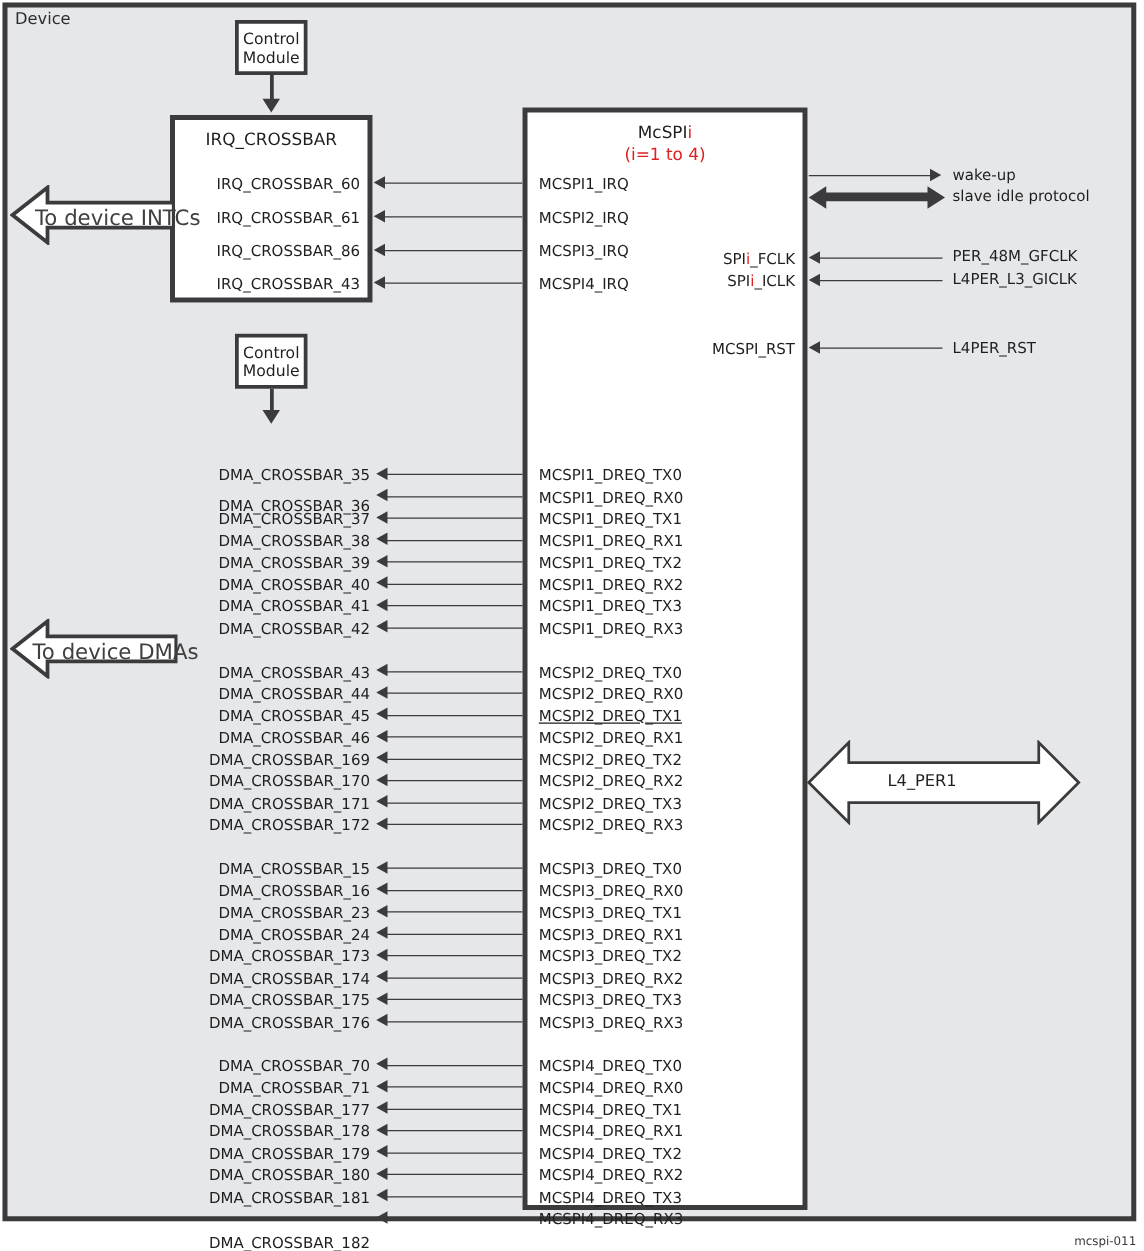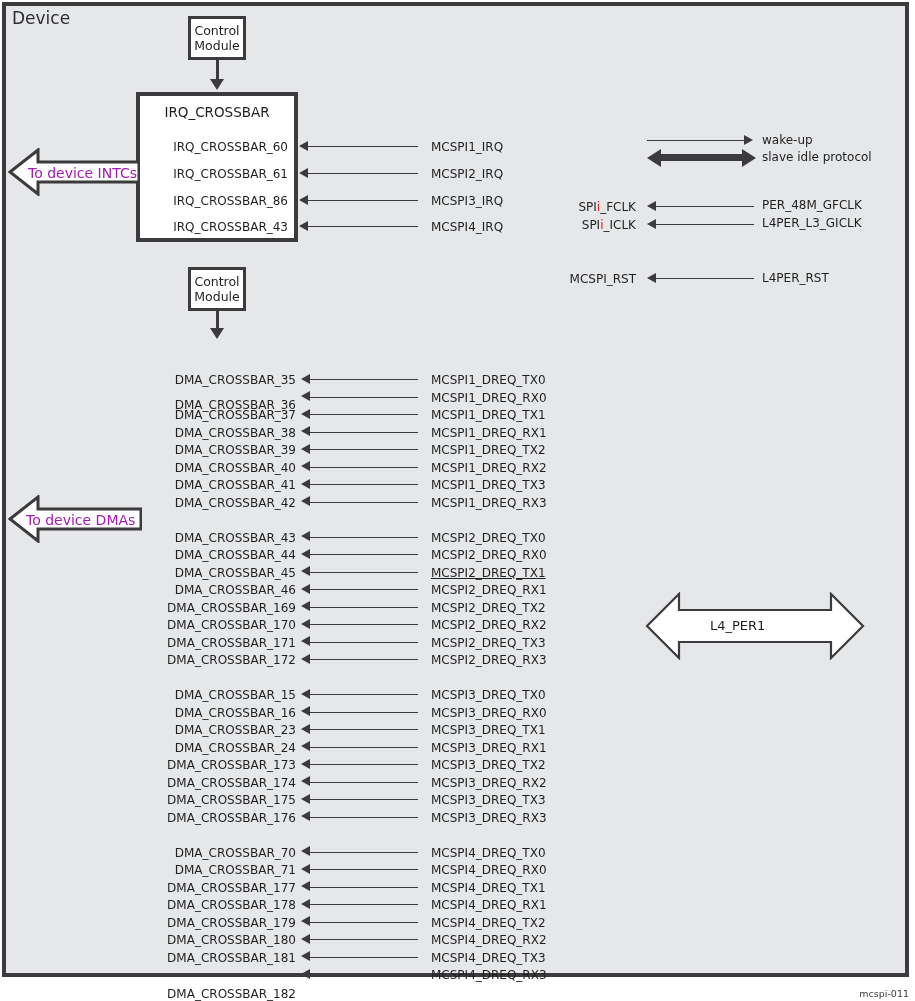--- a/index.html
+++ b/index.html
@@ -23,21 +23,21 @@
     width: 907px;
     height: 975px;
     background: #e6e7e8;
     border: 4px solid #3b3b3d;
     box-sizing: border-box;
   }
   .device-label {
     position: absolute;
     left: 12px;
     top: 8px;
-    font-size: 17px;
+    font-size: 13px;
     color: #2e2e30;
     white-space: nowrap;
   }
   
   .block {
     position: absolute;
     background: #ffffff;
     border: 4px solid #3b3b3d;
     box-sizing: border-box;
   }
@@ -141,22 +141,22 @@
     border-left: 14px solid #3b3b3d;
   }
 
   
   .block-arrow-left {
     position: absolute;
   }
   .block-arrow-left svg, .block-arrow-bidir svg { display: block; }
   .block-arrow-text {
     position: absolute;
-    font-size: 14px;
-    color: #a21caf;
+    font-size: 17px;
+    color: #404040;
     white-space: nowrap;
   }
   .block-arrow-bidir { position: absolute; }
   .bidir-text {
     position: absolute;
     font-size: 13px;
     color: #1f1f20;
     white-space: nowrap;
   }
   
@@ -217,20 +217,26 @@
   <div class="arrow-down" style="left:210px; top:328px;"></div>
 
 
   <div class="block-arrow-left" style="left:8px; top:495px;">
     <svg width="134" height="48" viewBox="0 0 134 48">
       <polygon points="2,24 30,2 30,14 133,14 133,34 30,34 30,46" fill="#ffffff" stroke="#3b3b3d" stroke-width="3" stroke-linejoin="miter"></polygon>
     </svg>
   </div>
   <div class="block-arrow-text" style="left:26px; top:512px;">To device DMAs</div>
 
+  <div class="block" style="left:418px; top:86px; width:228px; height:882px;">
+    <div class="block-title">
+      <span>McSPI</span><span class="red">i</span>
+    </div>
+    <div class="title-sub">(i=1 to 4)</div>
+  </div>
 
   <div class="port left-aligned" style="left:431px; top:141px;">MCSPI1_IRQ</div>
   <div class="port left-aligned" style="left:431px; top:168px;">MCSPI2_IRQ</div>
   <div class="port left-aligned" style="left:431px; top:195px;">MCSPI3_IRQ</div>
   <div class="port left-aligned" style="left:431px; top:221px;">MCSPI4_IRQ</div>
 
   <div class="port right-aligned" style="left:500px; top:201px; width:136px;"><span>SPI</span><span class="red">i</span><span>_FCLK</span></div>
   <div class="port right-aligned" style="left:500px; top:219px; width:136px;"><span>SPI</span><span class="red">i</span><span>_ICLK</span></div>
   <div class="port right-aligned" style="left:500px; top:273px; width:136px;">MCSPI_RST</div>
 

